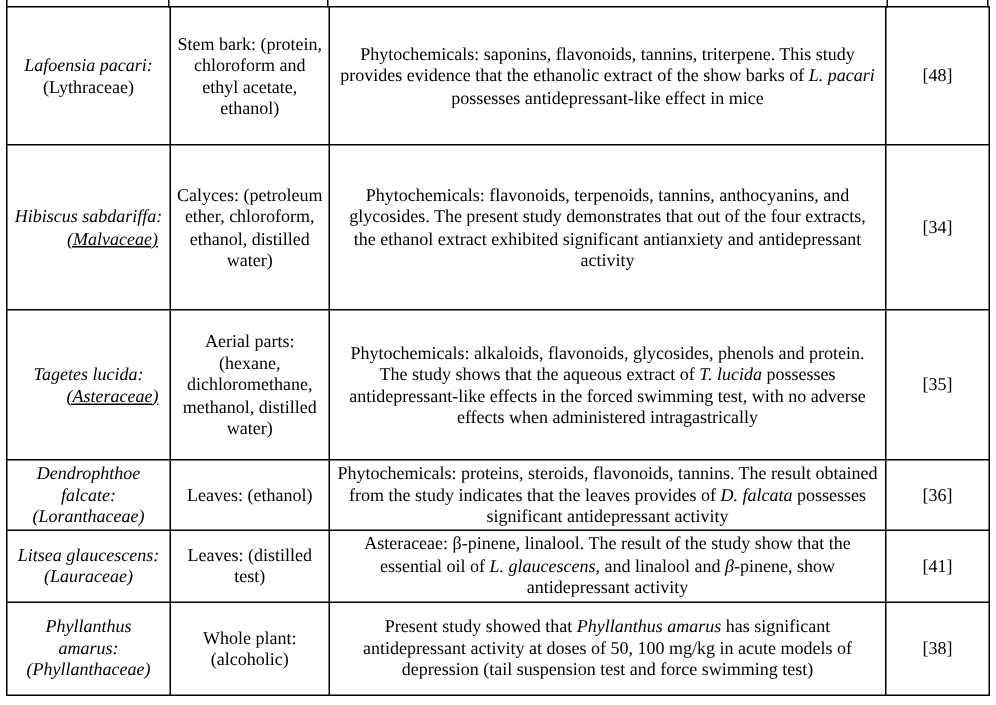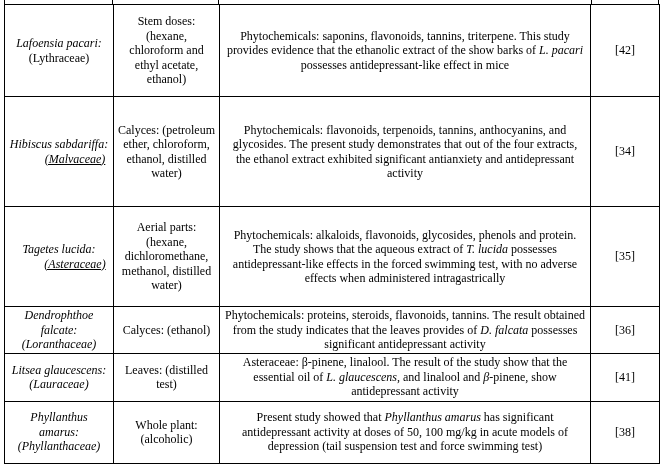--- a/index.html
+++ b/index.html
@@ -75,39 +75,39 @@
   <table class="phyto">
     <colgroup>
       <col class="col-plant">
       <col class="col-part">
       <col class="col-desc">
       <col class="col-ref">
     </colgroup>
     <tbody>
         <tr class="r1">
           <td><span class="i">Lafoensia pacari:</span> <span>(Lythraceae)</span></td>
-          <td>Stem doses: (hexane, chloroform and ethyl acetate, ethanol)</td>
+          <td>Stem bark: (protein, chloroform and ethyl acetate, ethanol)</td>
           <td><span class="b">Phytochemicals:</span><span> saponins, flavonoids, tannins, triterpene. This study provides evidence that the ethanolic extract of the show barks of </span><span class="i">L. pacari</span><span> possesses antidepressant-like effect in mice</span></td>
-          <td>[42]</td>
+          <td>[48]</td>
         </tr>
         <tr class="r2">
           <td><span class="i">Hibiscus sabdariffa:</span> <span class="i u">(Malvaceae)</span></td>
           <td>Calyces: (petroleum ether, chloroform, ethanol, distilled water)</td>
           <td><span class="b">Phytochemicals:</span><span> flavonoids, terpenoids, tannins, anthocyanins, and glycosides. The present study demonstrates that out of the four extracts, the ethanol extract exhibited significant antianxiety and antidepressant activity</span></td>
           <td>[34]</td>
         </tr>
         <tr class="r3">
           <td><span class="i">Tagetes lucida:</span> <span class="i u">(Asteraceae)</span></td>
           <td>Aerial parts: (hexane, dichloromethane, methanol, distilled water)</td>
           <td><span class="b">Phytochemicals:</span><span> alkaloids, flavonoids, glycosides, phenols and protein. The study shows that the aqueous extract of </span><span class="i">T. lucida</span><span> possesses antidepressant-like effects in the forced swimming test, with no adverse effects when administered intragastrically</span></td>
           <td>[35]</td>
         </tr>
         <tr class="r4">
           <td><span class="i">Dendrophthoe falcate:</span> <span class="i">(Loranthaceae)</span></td>
-          <td>Calyces: (ethanol)</td>
+          <td>Leaves: (ethanol)</td>
           <td><span class="b">Phytochemicals:</span><span> proteins, steroids, flavonoids, tannins. The result obtained from the study indicates that the leaves provides of </span><span class="i">D. falcata</span><span> possesses significant antidepressant activity</span></td>
           <td>[36]</td>
         </tr>
         <tr class="r5">
           <td><span class="i">Litsea glaucescens:</span> <span class="i">(Lauraceae)</span></td>
           <td>Leaves: (distilled test)</td>
           <td><span class="b">Asteraceae:</span><span> β-pinene, linalool. The result of the study show that the essential oil of </span><span class="i">L. glaucescens</span><span>, and linalool and </span><span class="i">β</span><span>-pinene, show antidepressant activity</span></td>
           <td>[41]</td>
         </tr>
         <tr class="r6">

